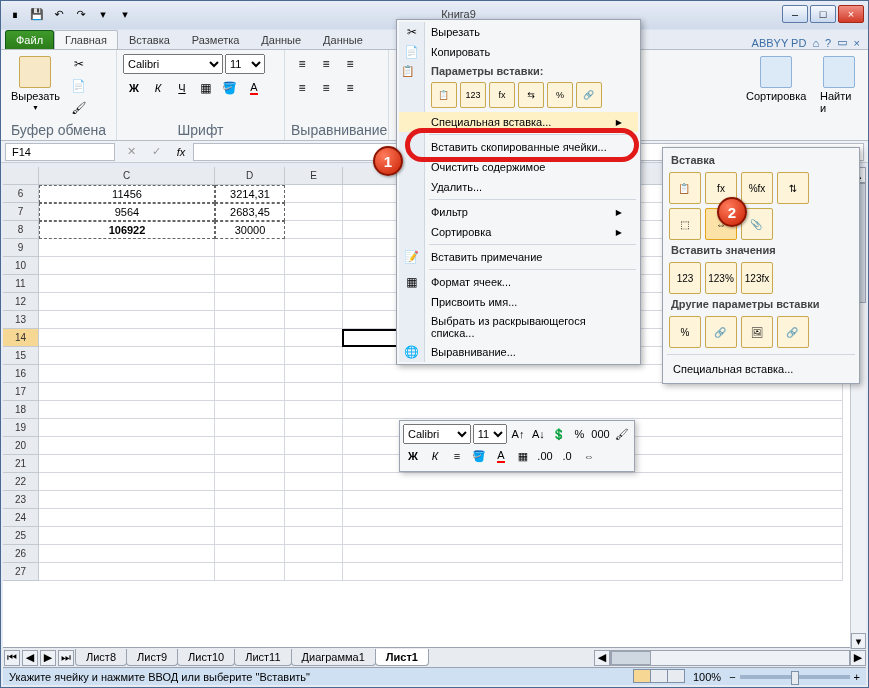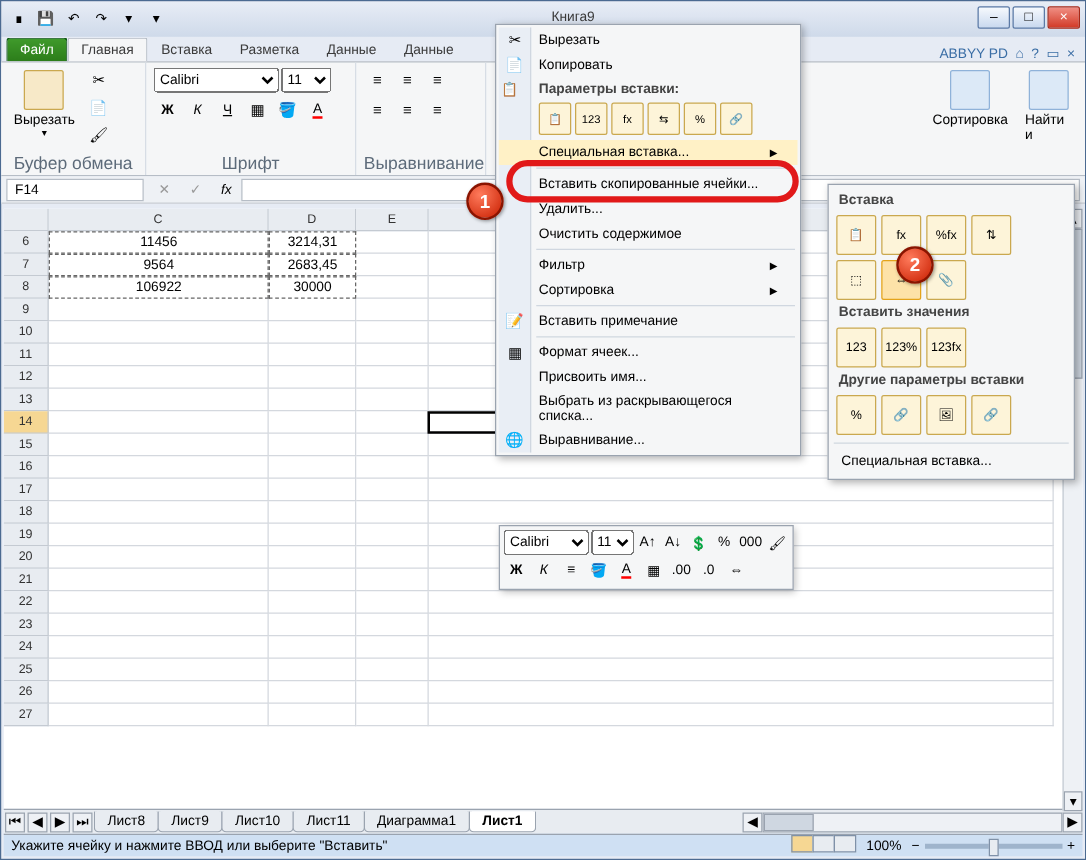--- a/index.html
+++ b/index.html
@@ -274,21 +274,21 @@
           <div class="cell" style="width: 58px;"></div>
           <div class="cell" style="width: 500px;"></div>
         </div>
         <div class="cellrow">
           <div class="cell" style="width: 176px; border: 1px dashed rgb(102, 102, 102); text-align: center;">9564</div>
           <div class="cell" style="width: 70px; border: 1px dashed rgb(102, 102, 102);">2683,45</div>
           <div class="cell" style="width: 58px;"></div>
           <div class="cell" style="width: 500px;"></div>
         </div>
         <div class="cellrow">
-          <div class="cell" style="width: 176px; border: 1px dashed rgb(102, 102, 102);">106922</div>
+          <div class="cell" style="width: 176px; border: 1px dashed rgb(102, 102, 102); font-weight: bold;">106922</div>
           <div class="cell" style="width: 70px; border: 1px dashed rgb(102, 102, 102);">30000</div>
           <div class="cell" style="width: 58px;"></div>
           <div class="cell" style="width: 500px;"></div>
         </div>
         <div class="cellrow">
           <div class="cell" style="width: 176px;"></div>
           <div class="cell" style="width: 70px;"></div>
           <div class="cell" style="width: 58px;"></div>
           <div class="cell" style="width: 500px;"></div>
         </div>
@@ -433,24 +433,24 @@
     </div>
     <div class="mi highlight">
         <span>Специальная вставка...</span>
         <span class="arrow">▶</span>
       </div>
     <div class="sep"></div>
     <div class="mi">
         <span>Вставить скопированные ячейки...</span>
       </div>
     <div class="mi">
+        <span>Очистить содержимое</span>
+      </div>
+    <div class="mi">
         <span>Удалить...</span>
-      </div>
-    <div class="mi">
-        <span>Очистить содержимое</span>
       </div>
     <div class="sep"></div>
     <div class="mi">
         <span>Фильтр</span>
         <span class="arrow">▶</span>
       </div>
     <div class="mi">
         <span>Сортировка</span>
         <span class="arrow">▶</span>
       </div>

